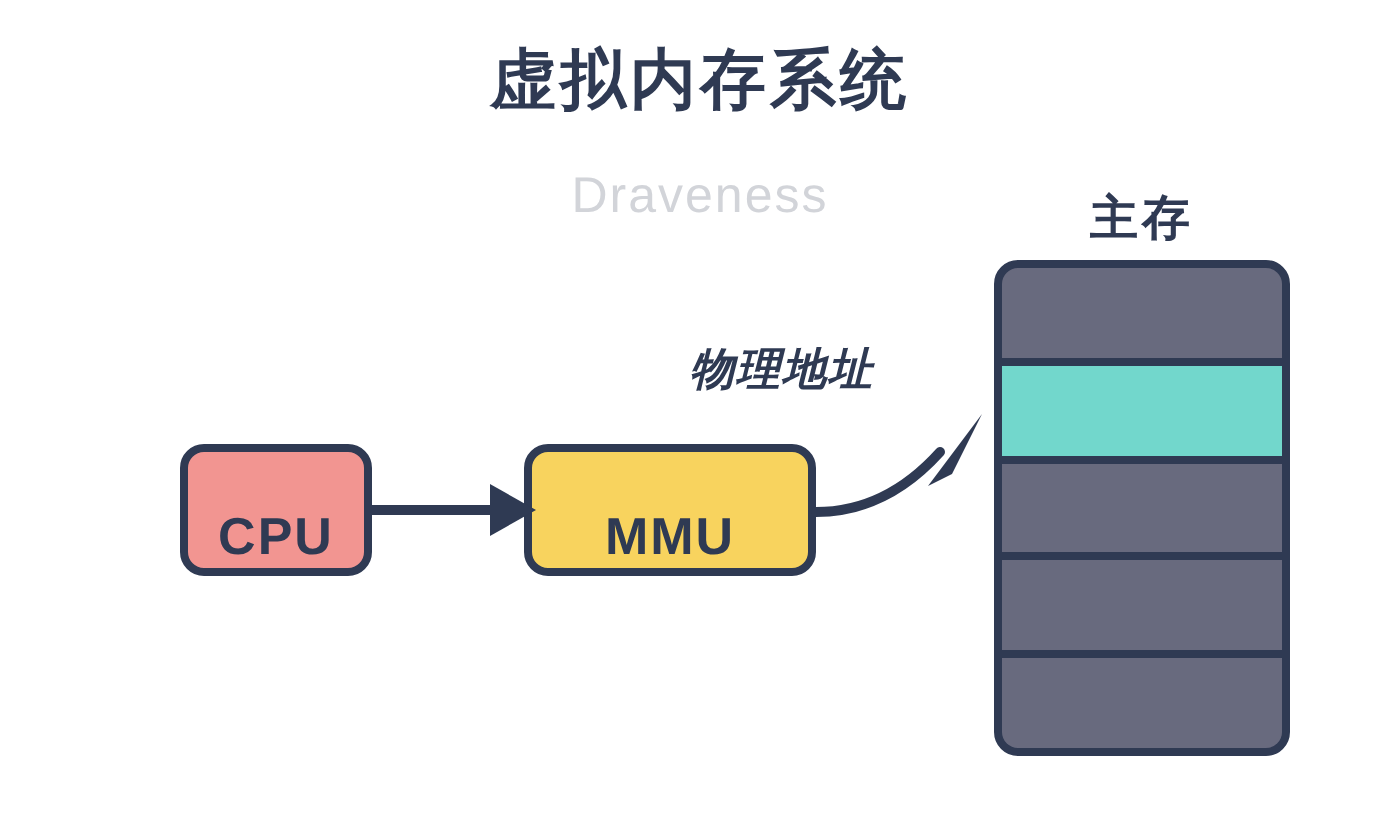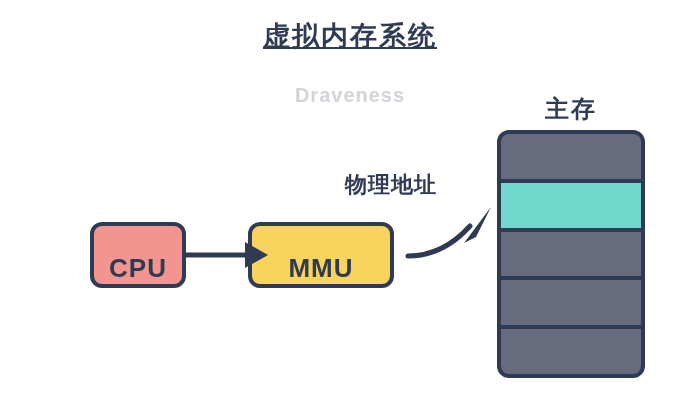--- a/index.html
+++ b/index.html
@@ -18,35 +18,34 @@
     overflow: hidden;
   }
 
   
   .diagram-title {
     position: absolute;
     left: 0;
     top: 20px;
     width: 700px;
     text-align: center;
-    font-size: 27px;
+    font-size: 33px;
     font-weight: bold;
     letter-spacing: 2px;
     color: #2f3a53;
     line-height: 1.2;
-    text-decoration: underline;
   }
   .watermark {
     position: absolute;
     left: 0;
     top: 84px;
     width: 700px;
     text-align: center;
-    font-size: 20px;
-    font-weight: bold;
+    font-size: 25px;
+    font-weight: normal;
     letter-spacing: 1px;
     color: #d2d4d9;
   }
 
   
   .node {
     position: absolute;
     box-sizing: border-box;
     border: 4px solid #2f3a53;
     border-radius: 12px;
@@ -59,35 +58,36 @@
     letter-spacing: 1px;
   }
   #cpu-node {
     left: 90px;
     top: 222px;
     width: 96px;
     height: 66px;
     background: #f29591;
   }
   #mmu-node {
-    left: 248px;
+    left: 262px;
     top: 222px;
     width: 146px;
     height: 66px;
     background: #f8d35e;
   }
 
   
   .edge-label {
     position: absolute;
     font-size: 22px;
     font-weight: bold;
     color: #2f3a53;
     letter-spacing: 1px;
     white-space: nowrap;
+    font-style: italic;
   }
   #virtual-address-label { left: 163px; top: 300px; }
   #physical-address-label { left: 345px; top: 170px; }
 
   
   #memory-title {
     position: absolute;
     left: 497px;
     top: 93px;
     width: 148px;

